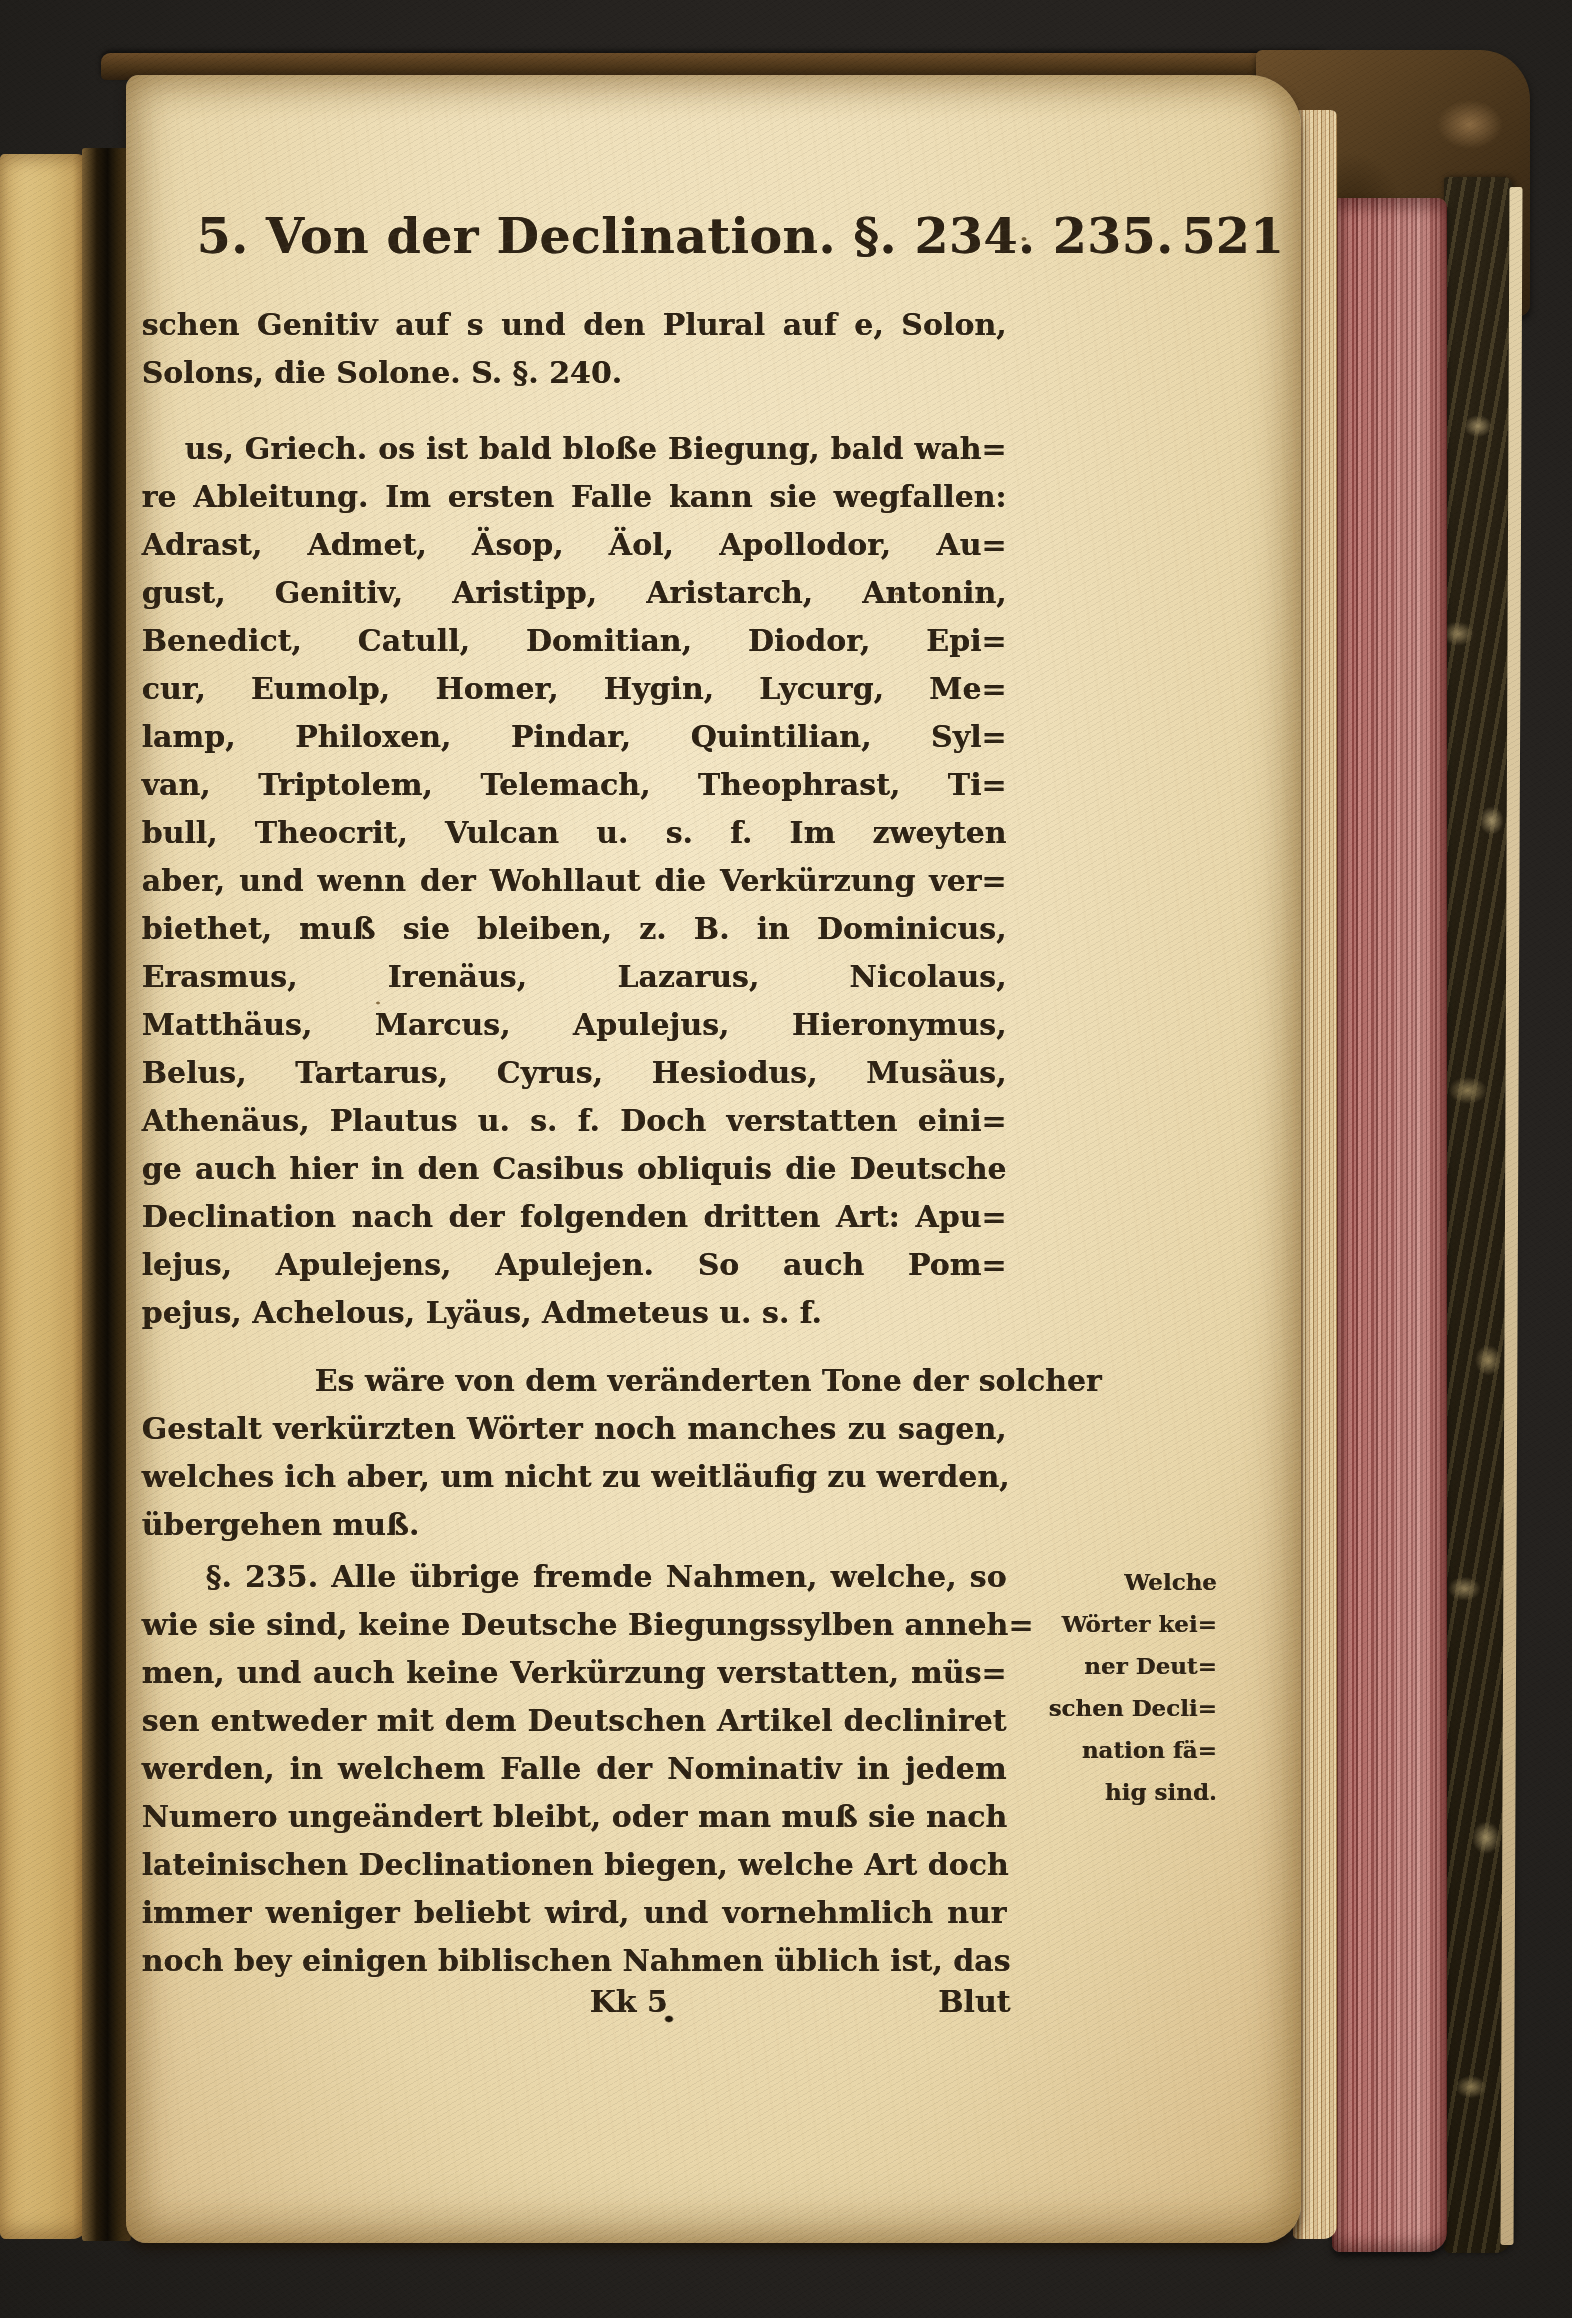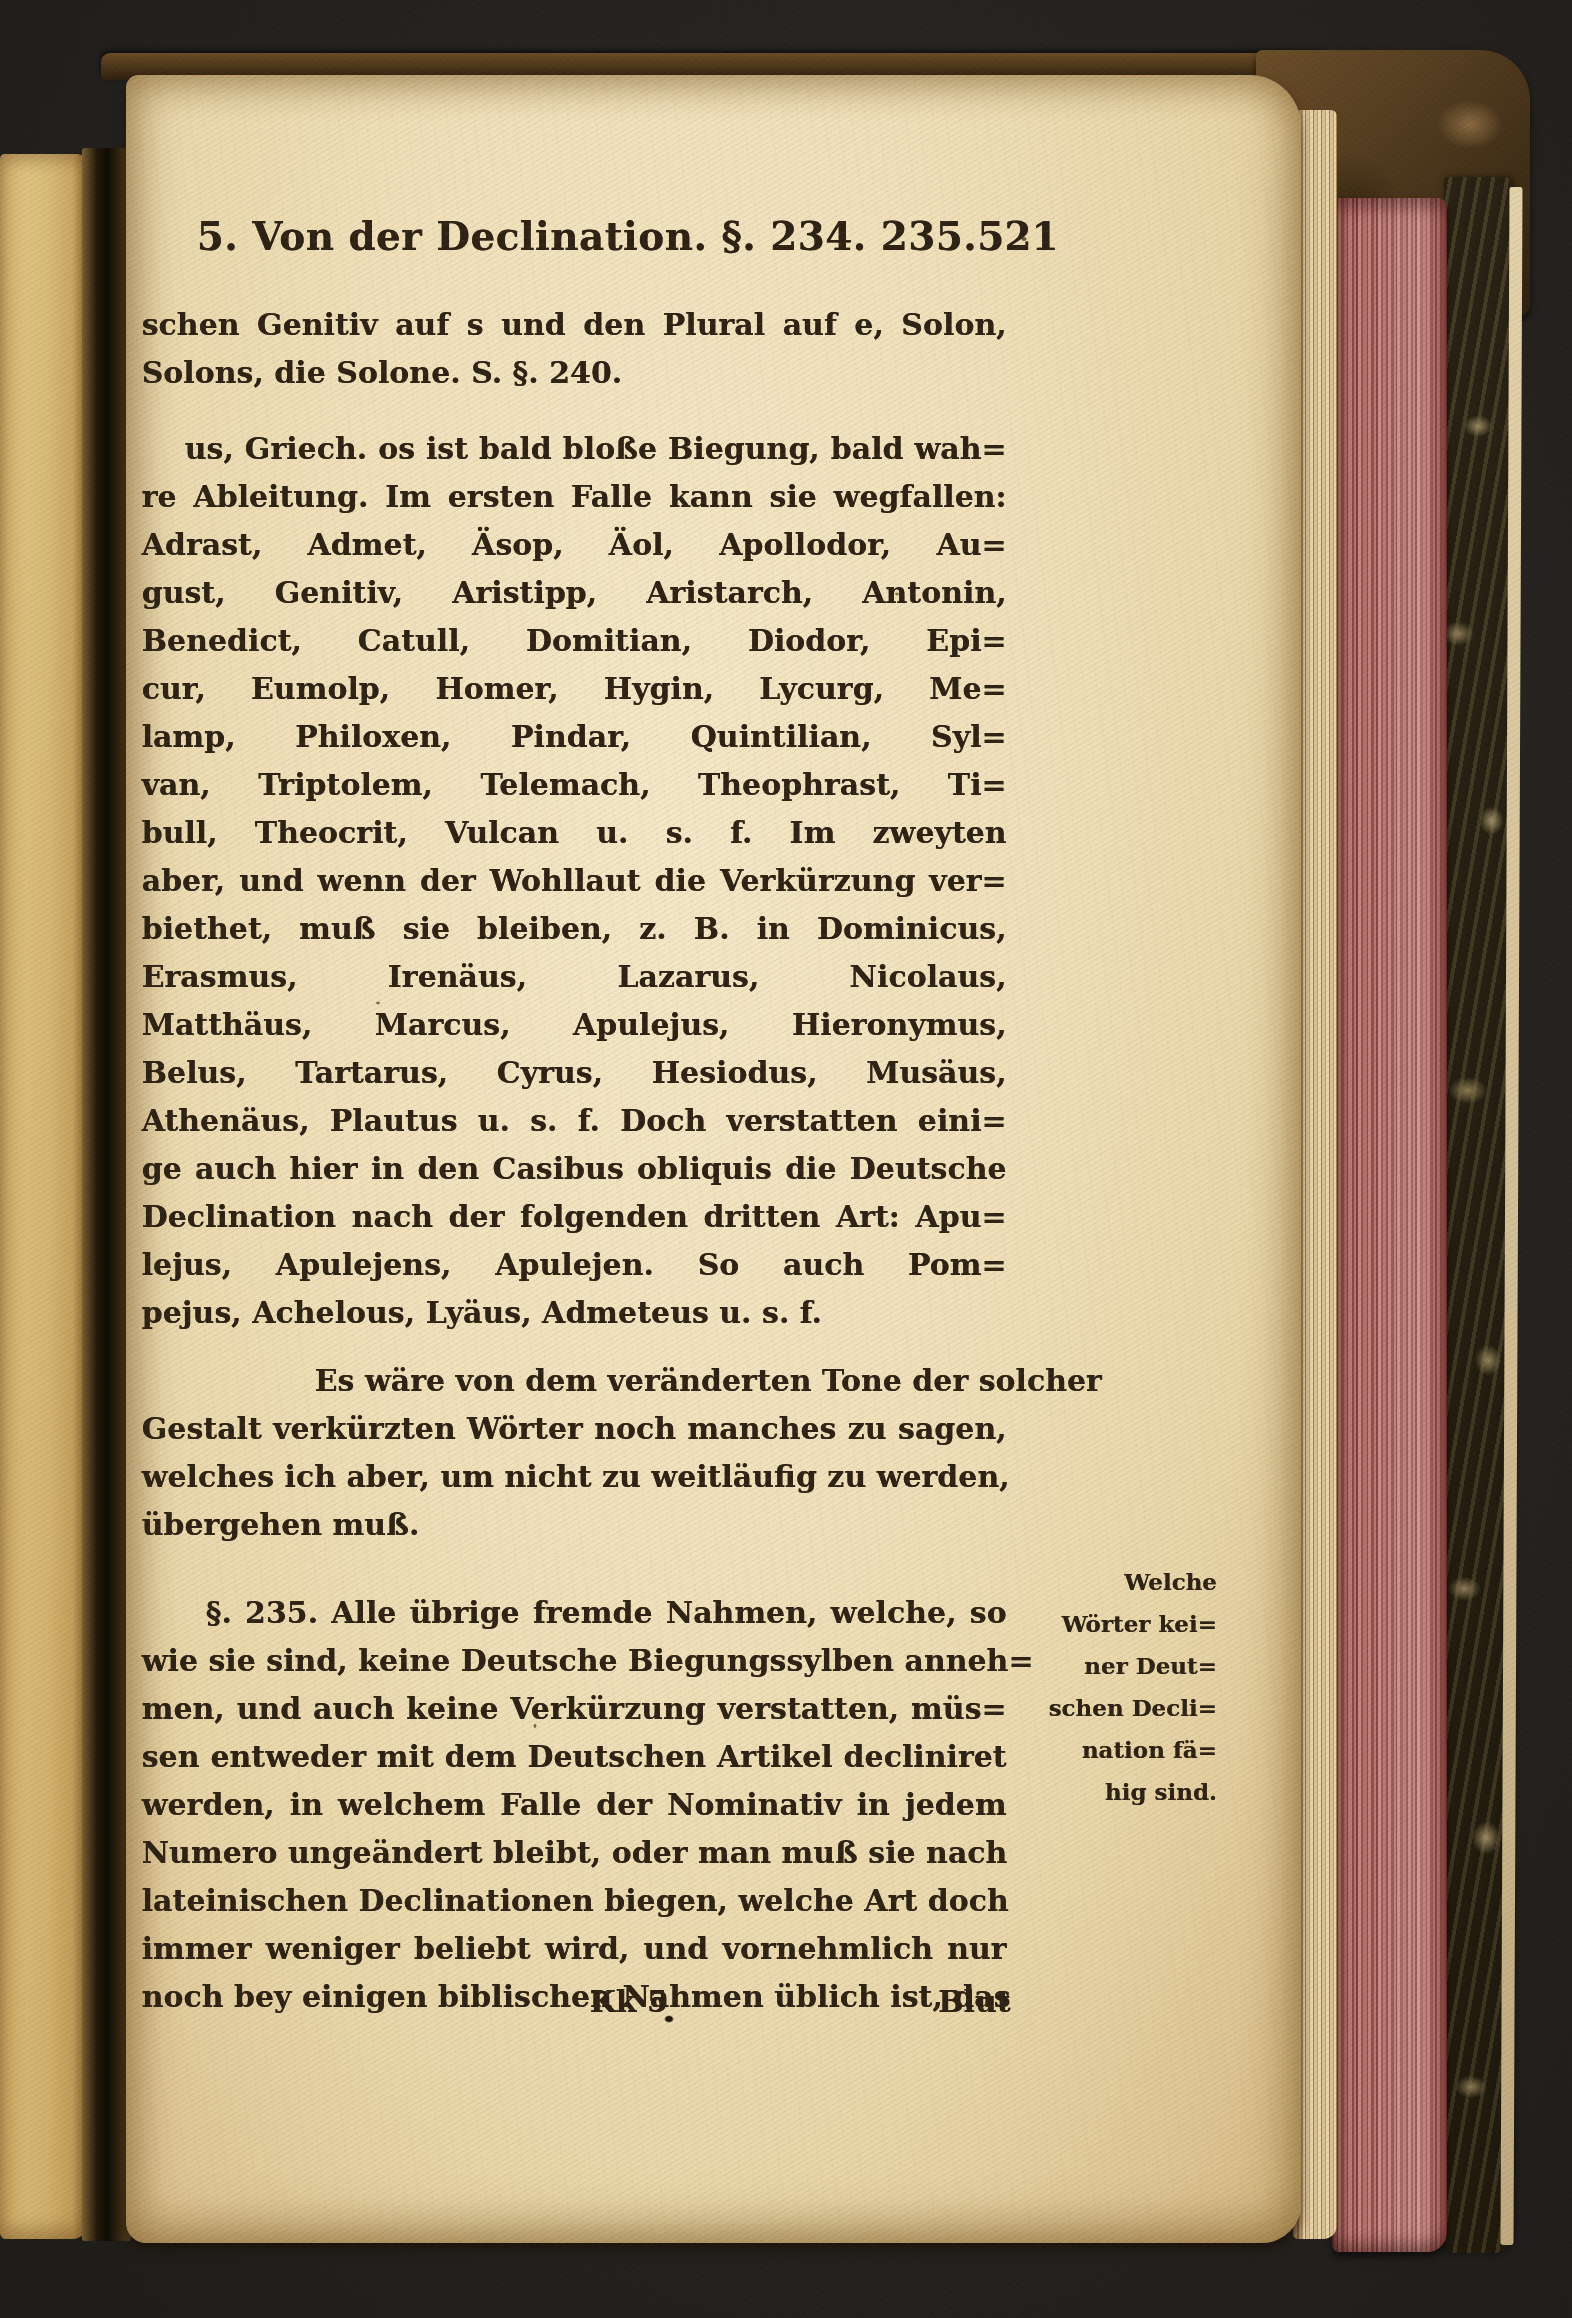--- a/index.html
+++ b/index.html
@@ -124,32 +124,32 @@
       repeating-linear-gradient(83deg, rgba(150,120,70,.05) 0 2.4px, transparent 2.4px 13.4px),
       repeating-linear-gradient(-12deg, rgba(255,248,225,.06) 0 1.6px, transparent 1.6px 10.2px);
   }
 
   .txt{font-family:"DejaVu Serif","Liberation Serif",serif;font-weight:bold;color:#2d2214;
        text-shadow:0 0 0.5px rgba(45,34,20,.75);}
 
   .header-row{
     position:absolute;left:15.7px;top:136px;width:869px;
     display:flex;justify-content:space-between;align-items:center;
-    font-size:39px;line-height:50px;white-space:nowrap;
+    font-size:49px;line-height:50px;white-space:nowrap;gap:8px;
   }
   .header-row .heading{padding-left:55px;letter-spacing:0.4px;}
 
   .para{position:absolute;left:15.7px;width:865px;font-size:30px;}
   .line{
     height:48px;line-height:48px;white-space:nowrap;
     text-align:justify;text-align-last:justify;
   }
   .line.end{text-align-last:left;}
   .ind-sm{text-indent:43px;}
-  .ind-md{text-indent:64px;margin-top:36px;}
+  .ind-md{text-indent:64px;}
   .ind-lg{text-indent:173px;margin-top:16px;}
 
   .margin-note{
     position:absolute;left:896px;top:1486px;width:195px;
     font-size:23px;
   }
   .margin-note .mline{height:42px;line-height:42px;white-space:nowrap;text-align:right;}
 
   .footer-row{position:absolute;left:15.7px;top:1903px;width:869px;height:48px;
     font-size:30px;line-height:48px;}

